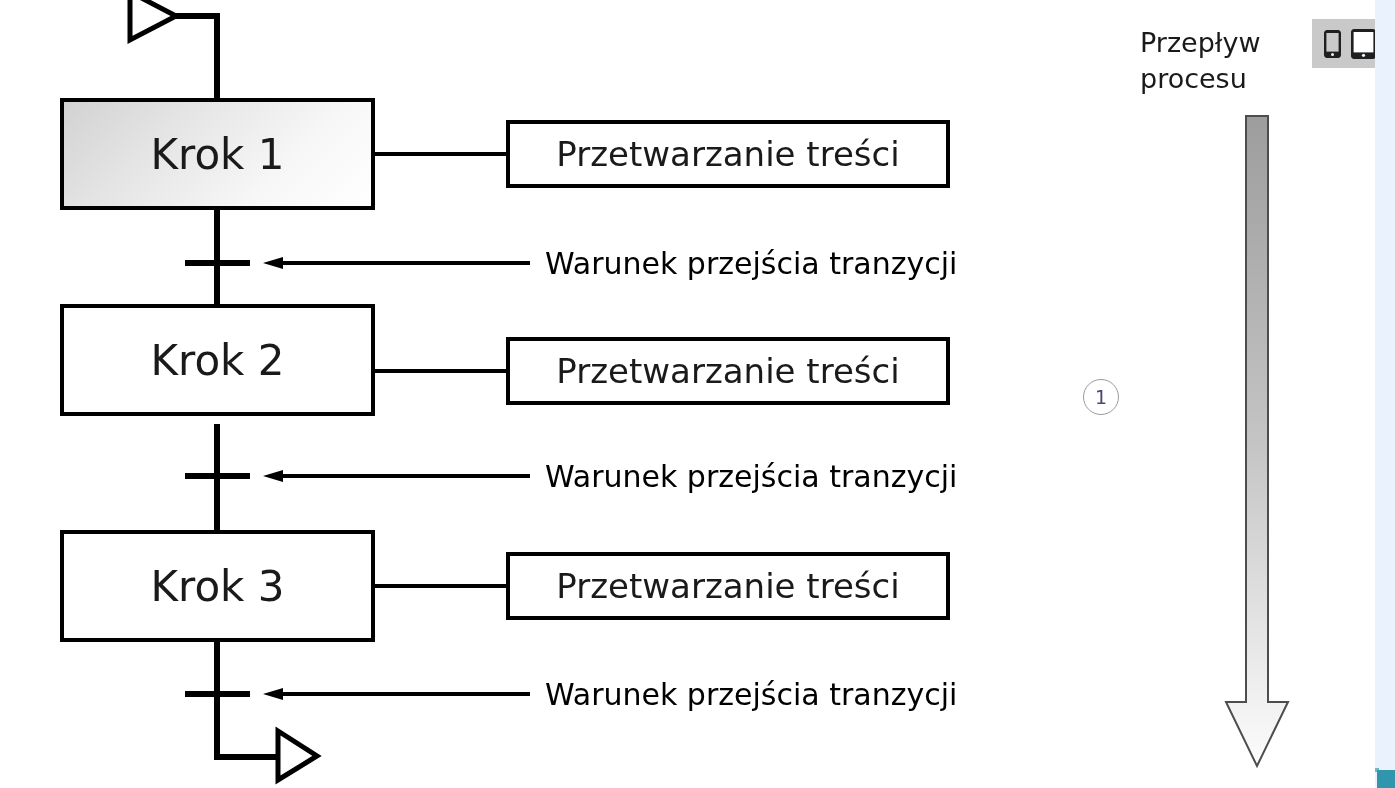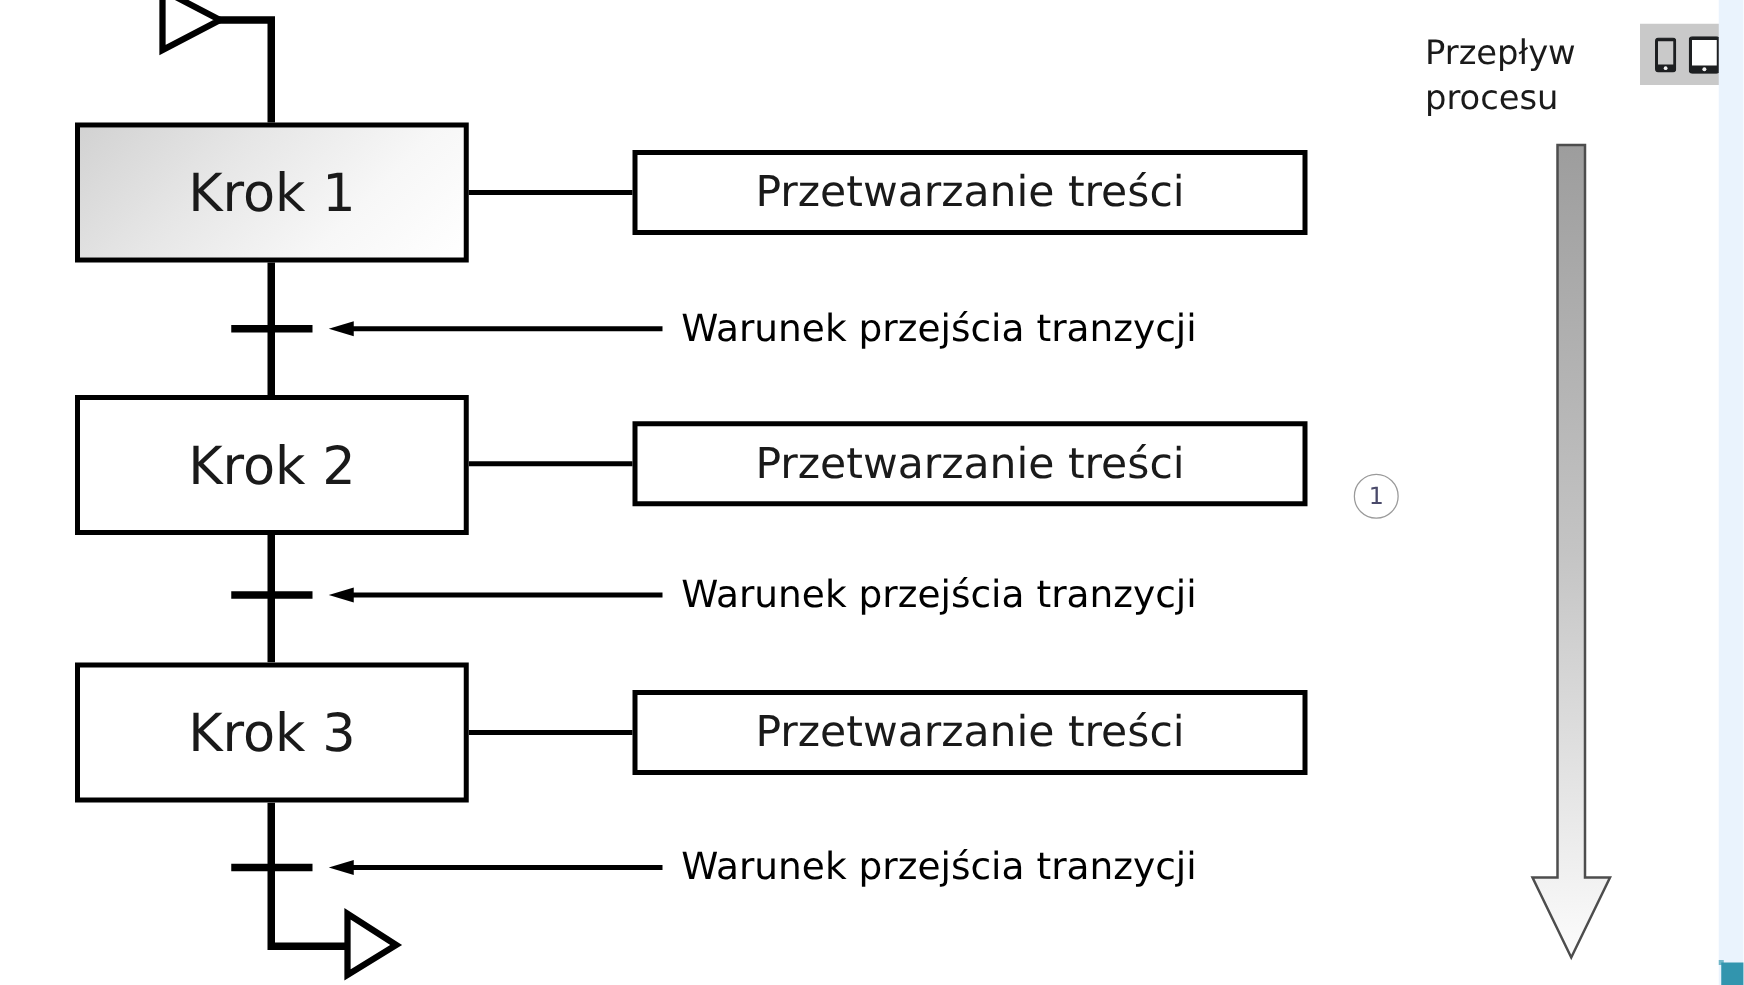--- a/index.html
+++ b/index.html
@@ -103,21 +103,21 @@
   .node-box.step {
     width: 315px;
     height: 112px;
     left: 60px;
     font-size: 42px;
   }
   .node-box.step.highlighted {
     background: linear-gradient(135deg, #d2d2d2 0%, #e6e6e6 35%, #f7f7f7 70%, #ffffff 100%);
   }
   .node-box.action {
-    width: 540px;
+    width: 444px;
     height: 68px;
     left: 506px;
     font-size: 34px;
   }
 
   
   .cond-label {
     position: absolute;
     left: 545px;
     font-size: 30px;
@@ -176,21 +176,21 @@
     <polygon points="278,731 278,780 317,756" fill="#ffffff" stroke="#000000" stroke-width="5"></polygon>
 
     <line x1="375" y1="154" x2="508" y2="154" stroke="#000000" stroke-width="4"></line>
     <line x1="375" y1="371" x2="508" y2="371" stroke="#000000" stroke-width="4"></line>
     <line x1="375" y1="586" x2="508" y2="586" stroke="#000000" stroke-width="4"></line>
   </svg>
 
   <div class="node-box step highlighted" style="top:98px;">
     <span>Krok 1</span>
   </div>
-  <div class="node-box step" style="top:316px;">
+  <div class="node-box step" style="top:304px;">
     <span>Krok 2</span>
   </div>
   <div class="node-box step" style="top:530px;">
     <span>Krok 3</span>
   </div>
 
   <div class="node-box action" style="top:120px;">
     <span>Przetwarzanie treści</span>
   </div>
   <div class="node-box action" style="top:337px;">

